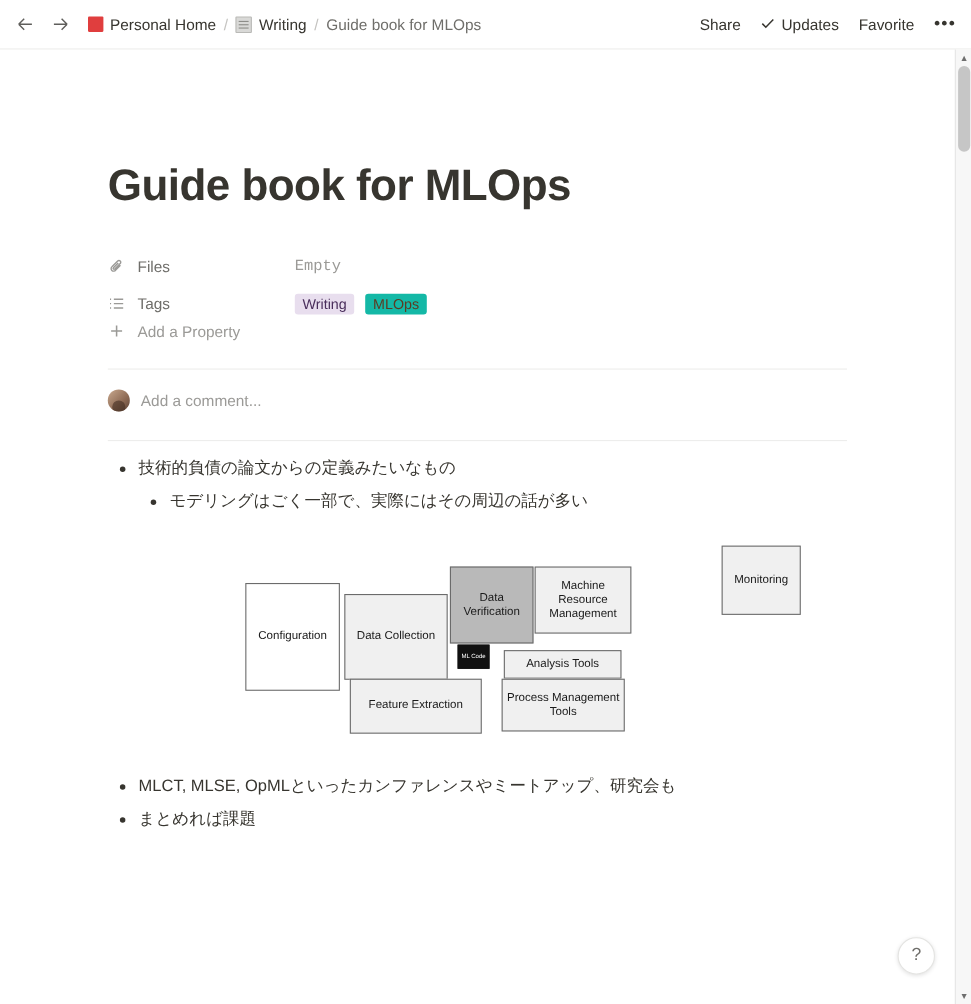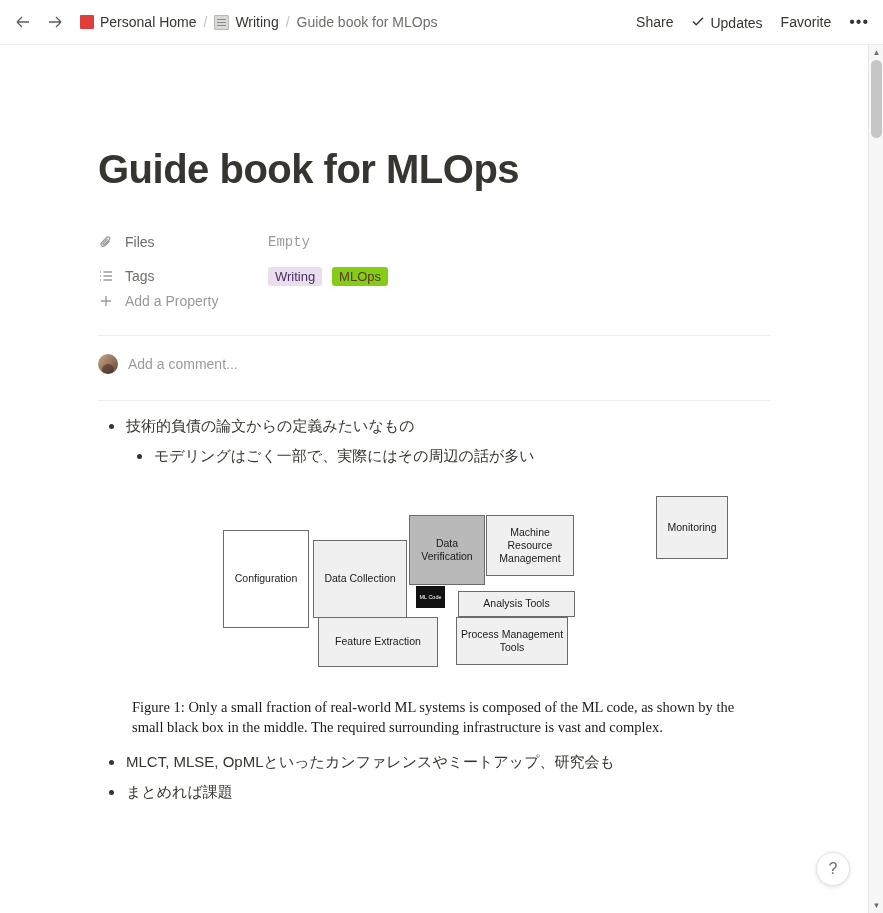--- a/index.html
+++ b/index.html
@@ -56,21 +56,21 @@
     box-shadow: 0 3px 0 #8d8d89, 0 6px 0 #8d8d89;
   }
   .topbar-right {
     margin-left: auto;
     display: flex;
     align-items: center;
     gap: 18px;
     font-size: 14px;
     color: #37352f;
   }
-  .tb-btn { cursor: pointer; display: flex; align-items: flex-end; gap: 5px; }
+  .tb-btn { cursor: pointer; display: flex; align-items: flex-start; gap: 5px; }
   .check-ic { color: #37352f; font-size: 13px; }
   .dots { letter-spacing: 1px; font-size: 16px; line-height: 1; }
 
   
   .page-wrap {
     position: relative;
     height: 868px;
     width: 883px;
     overflow: hidden;
   }
@@ -110,21 +110,21 @@
   .prop-value { color: #9b9a97; font-size: 14px; font-family: Liberation Mono, monospace; }
   .tag {
     display: inline-block;
     padding: 2px 7px;
     border-radius: 3px;
     font-size: 13px;
     margin-right: 6px;
     color: #37352f;
   }
   .tag-purple { background: #e8deee; color: #4a2e5c; }
-  .tag-orange { background: #84cc16; color: #5c3b23; }
+  .tag-orange { background: #14b8a6; color: #5c3b23; }
   .add-prop {
     display: flex; align-items: flex-start; gap: 11px;
     color: #9b9a97; font-size: 14px; height: 34px; cursor: pointer;
   }
   .divider { height: 1px; background: #ededec; margin-top: 8px; }
 
   .comment-row {
     display: flex; align-items: center; gap: 10px;
     height: 56px;
   }
@@ -365,25 +365,24 @@
     </ul>
 
     <div class="figure">
       <div class="fig-img">
         <div class="box" style="left:95px; top:35px; width:86px; height:98px;">Configuration</div>
         <div class="box light" style="left:185px; top:45px; width:94px; height:78px;">Data Collection</div>
         <div class="box shade" style="left:281px; top:20px; width:76px; height:70px;">Data Verification</div>
         <div class="box black" style="left:288px; top:91px; width:29px; height:22px;">ML Code</div>
         <div class="box light" style="left:358px; top:20px; width:88px; height:61px;">Machine Resource Management</div>
         <div class="box light" style="left:528px; top:1px; width:72px; height:63px;">Monitoring</div>
-        <div class="box light" style="left:330px; top:96px; width:117px; height:26px;">Analysis Tools</div>
+        <div class="box light" style="left:330px; top:96px; width:107px; height:26px;">Analysis Tools</div>
         <div class="box light" style="left:190px; top:122px; width:120px; height:50px;">Feature Extraction</div>
         <div class="box light" style="left:328px; top:122px; width:112px; height:48px;">Process Management Tools</div>
       </div>
-      <div class="fig-caption">Figure 1: Only a small fraction of real-world ML systems is composed of the ML code, as shown by the small black box in the middle. The required surrounding infrastructure is vast and complex.</div>
     </div>
 
     <ul class="bul">
       <li>
         <span>MLCT, MLSE, OpMLといったカンファレンスやミートアップ、研究会も</span>
       </li>
       <li>
         <span>まとめれば課題</span>
       </li>
     </ul>

